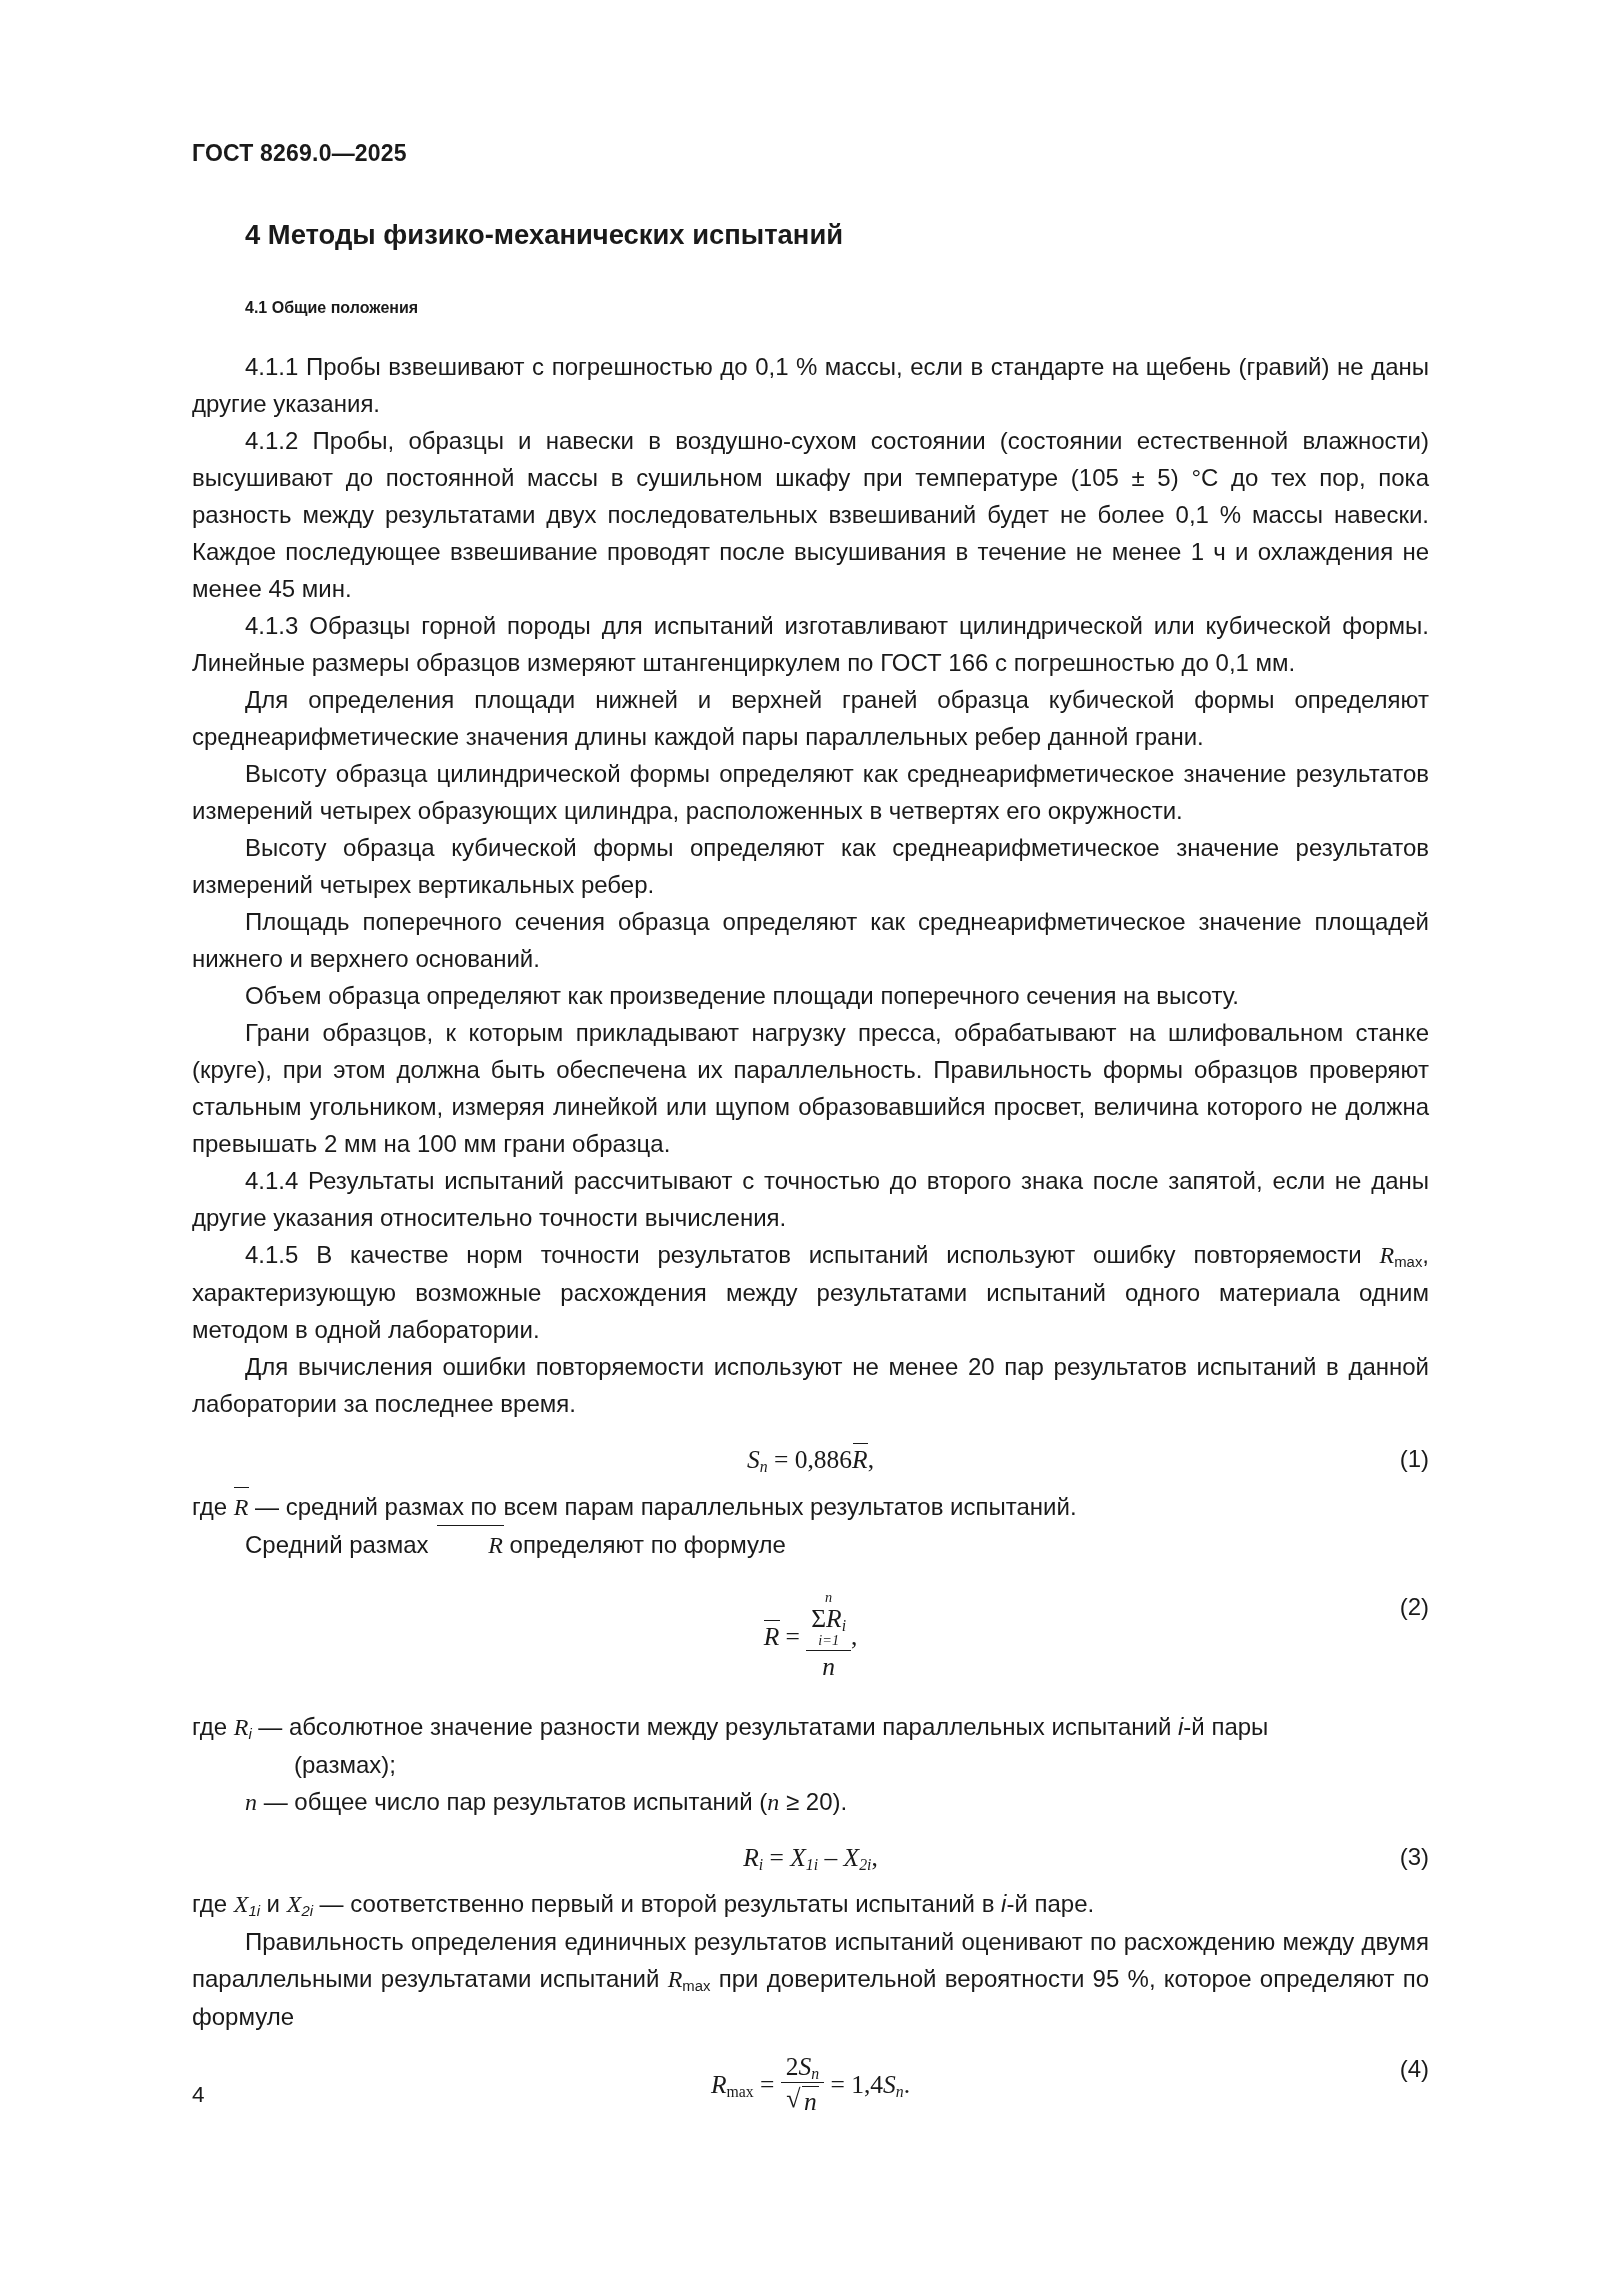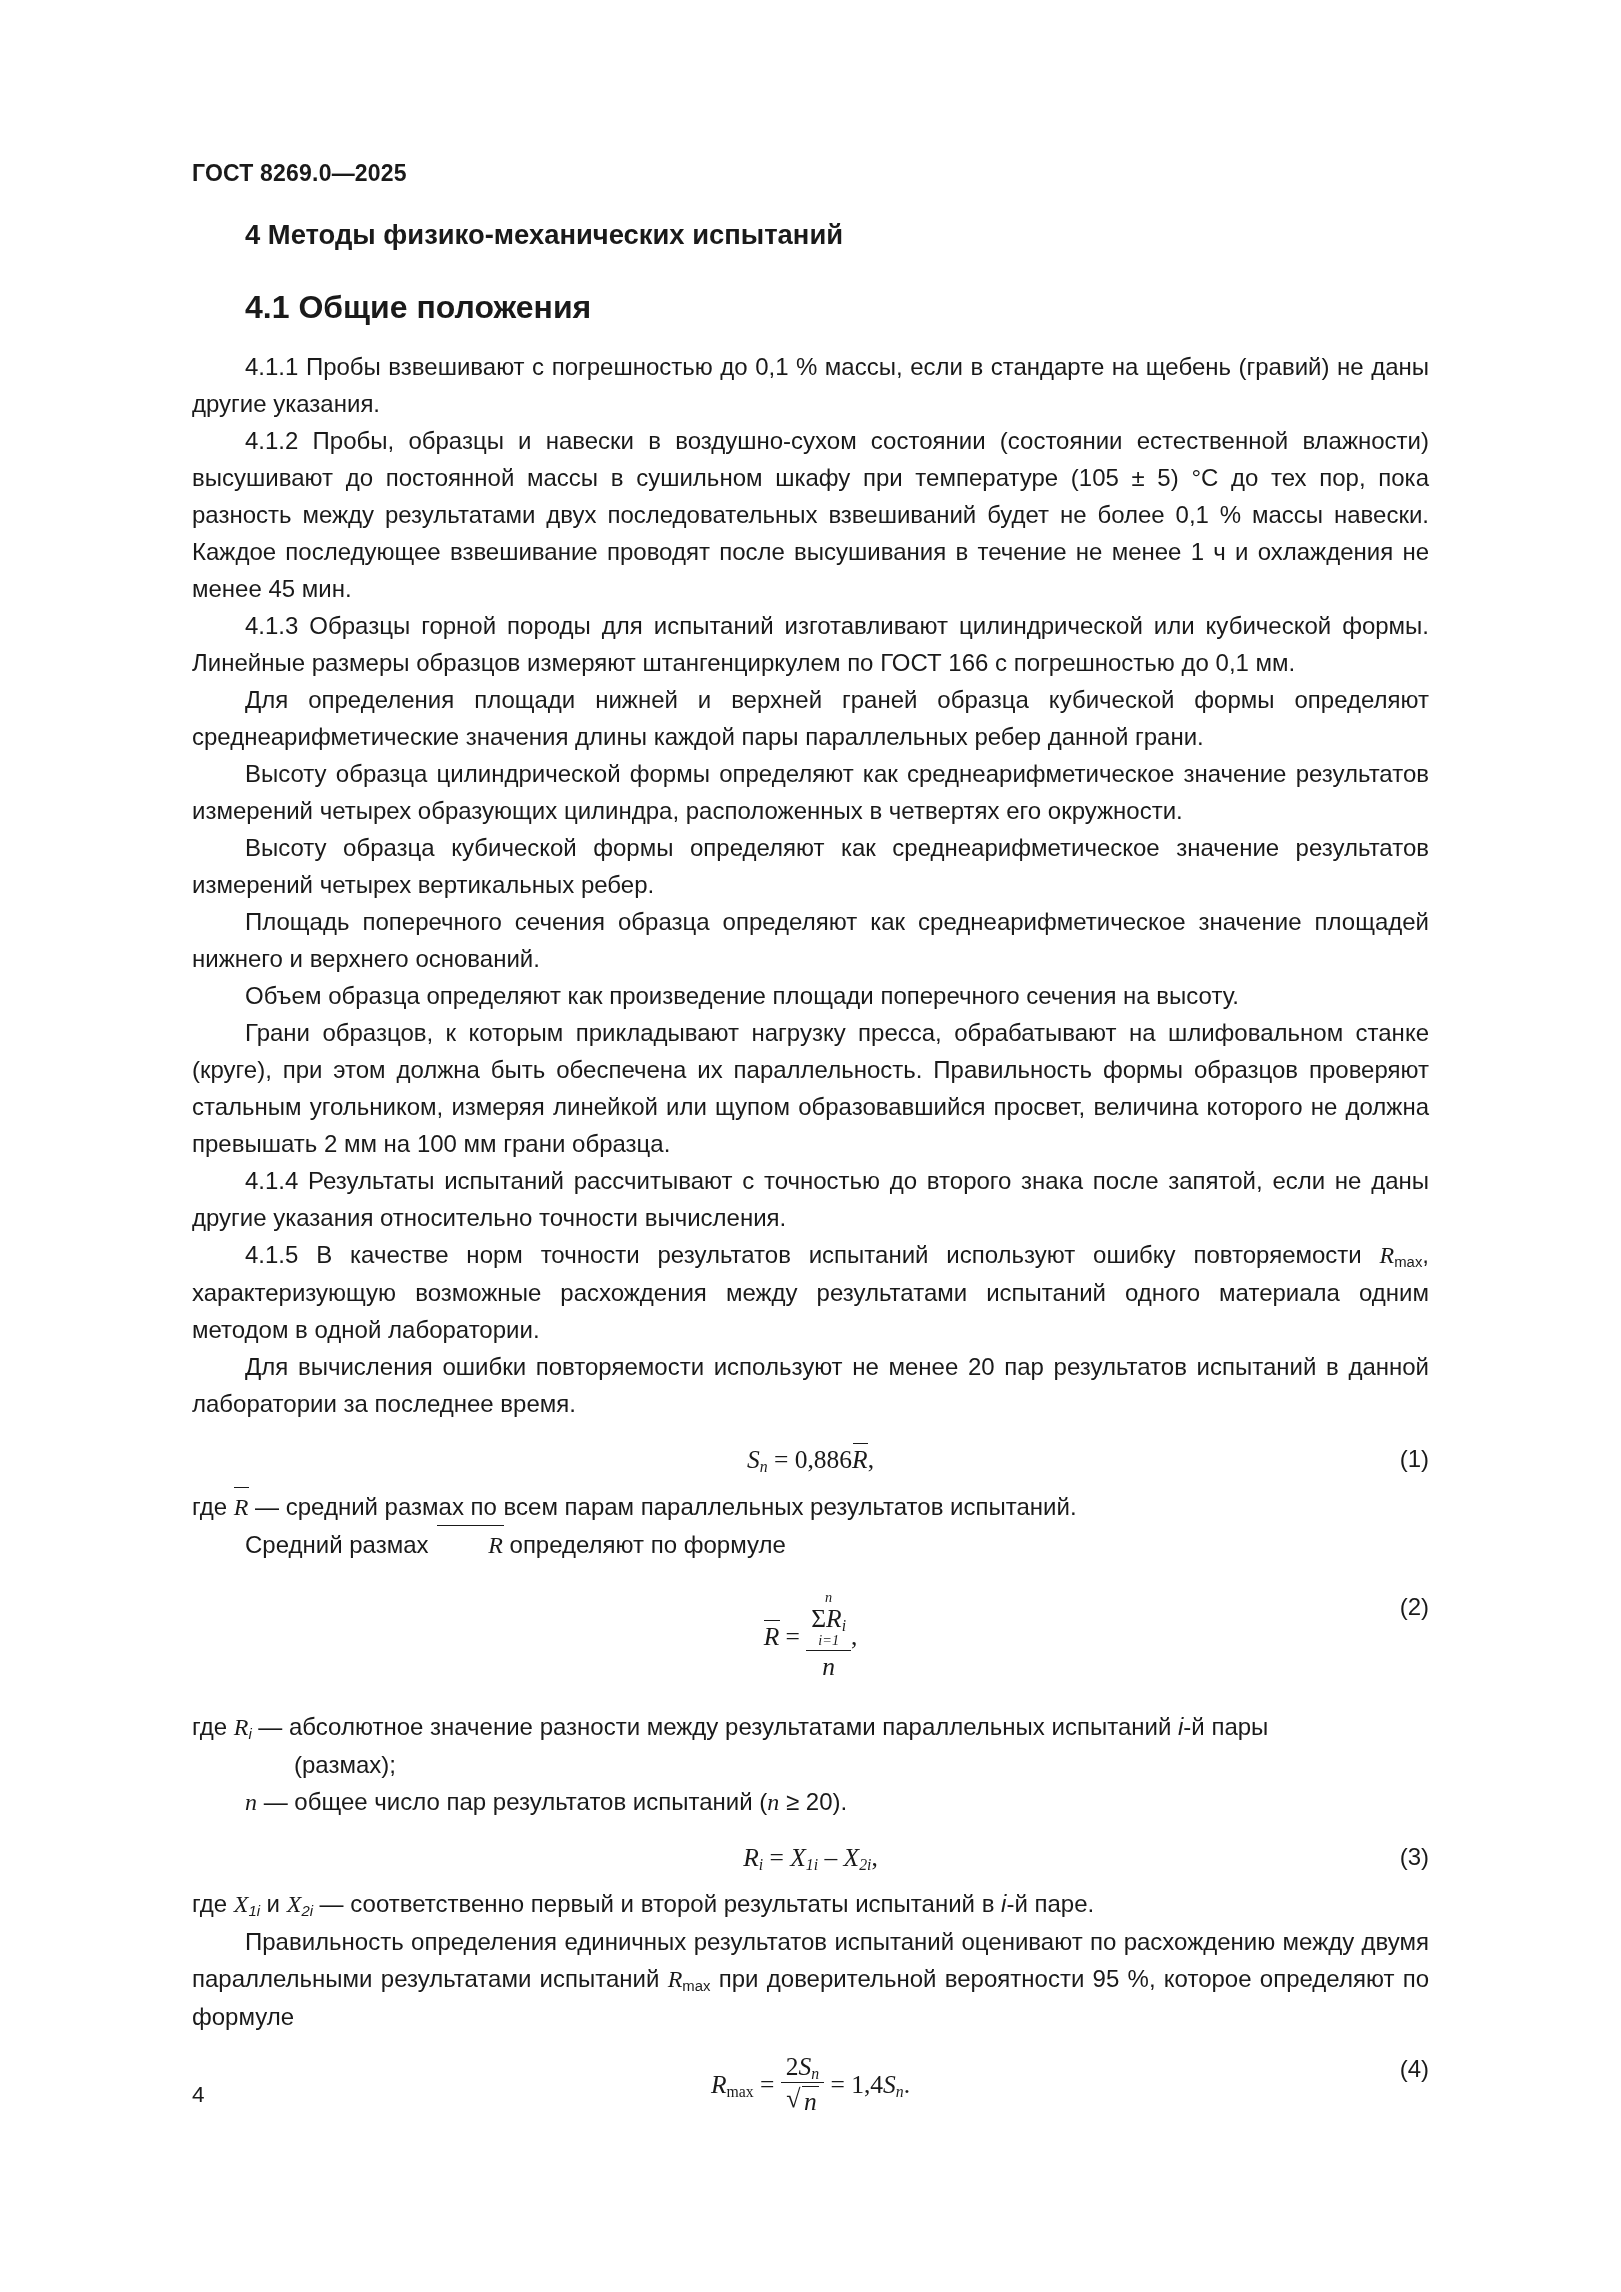--- a/index.html
+++ b/index.html
@@ -23,21 +23,21 @@
   .content {
     position: absolute;
     left: 192px;
     top: 0;
     width: 1237px;
     height: 2293px;
   }
   .running-head {
     position: absolute;
     left: 0px;
-    top: 160px;
+    top: 140px;
     font-size: 23px;
     font-weight: bold;
     letter-spacing: 0.2px;
     white-space: nowrap;
   }
   .body-flow {
     position: absolute;
     left: 0px;
     top: 218px;
     width: 1237px;
@@ -45,21 +45,21 @@
   h1.sec-title {
     font-size: 27.4px;
     font-weight: bold;
     margin: 0 0 0 0;
     padding: 0;
     text-indent: 0;
     margin-left: 53px;
     line-height: 33px;
   }
   h2.subsec-title {
-    font-size: 32px;
+    font-size: 16px;
     font-weight: bold;
     margin: 42px 0 0 53px;
     padding: 0;
     line-height: 29px;
   }
   p.para {
     font-size: 24px;
     line-height: 37px;
     margin: 0;
     padding: 0;

